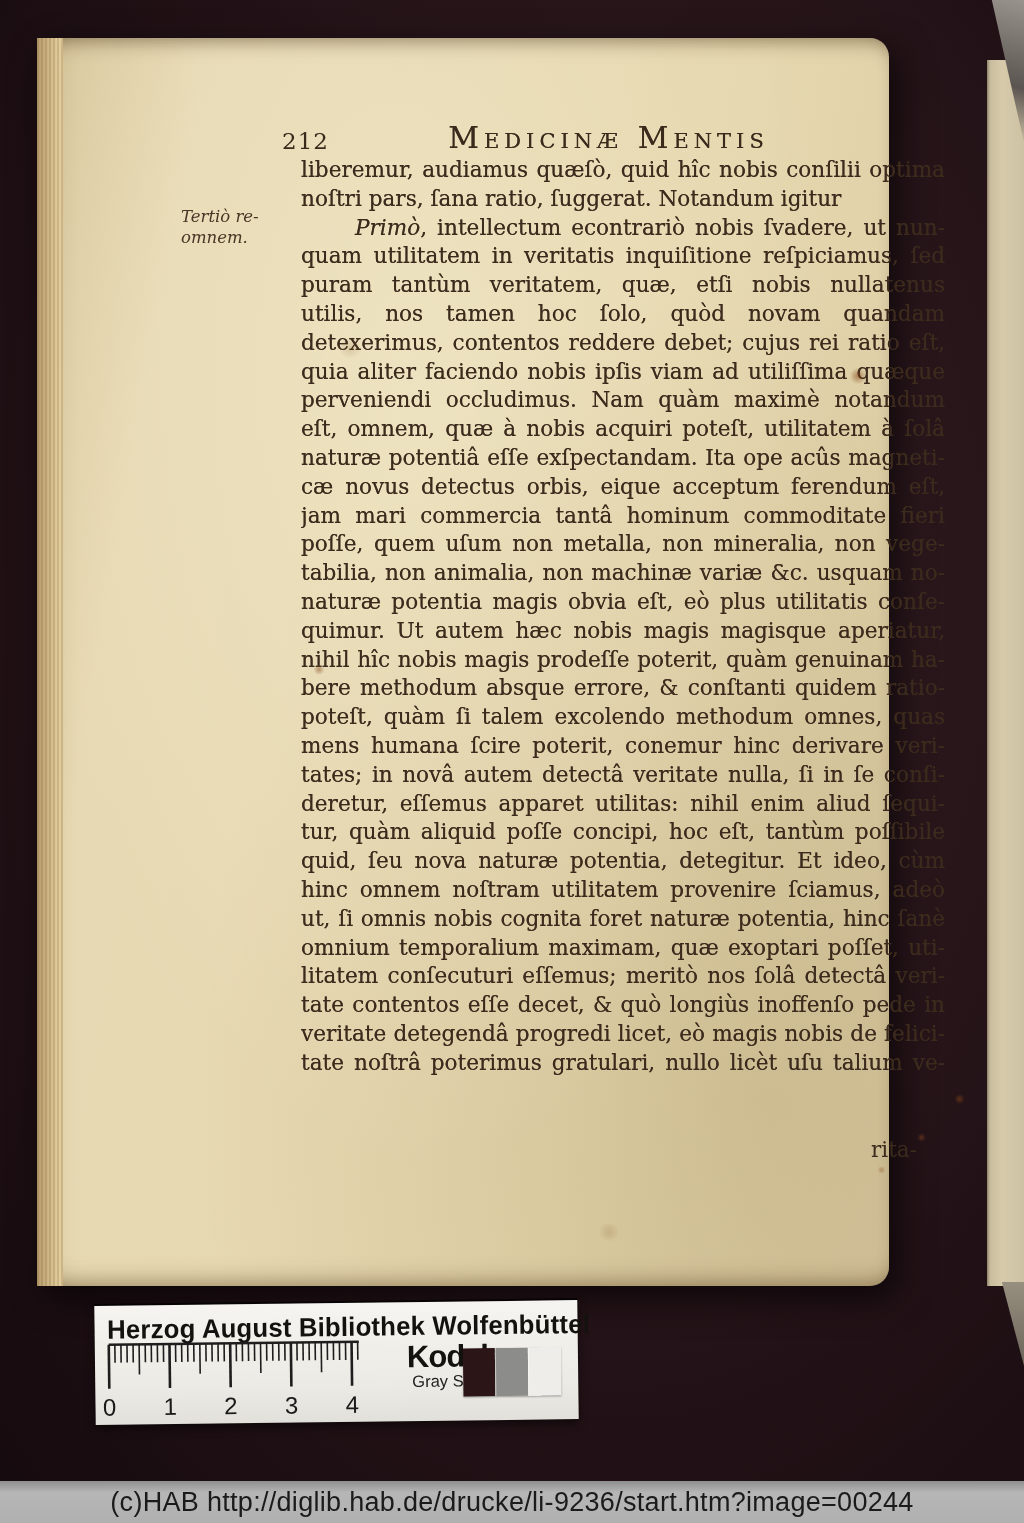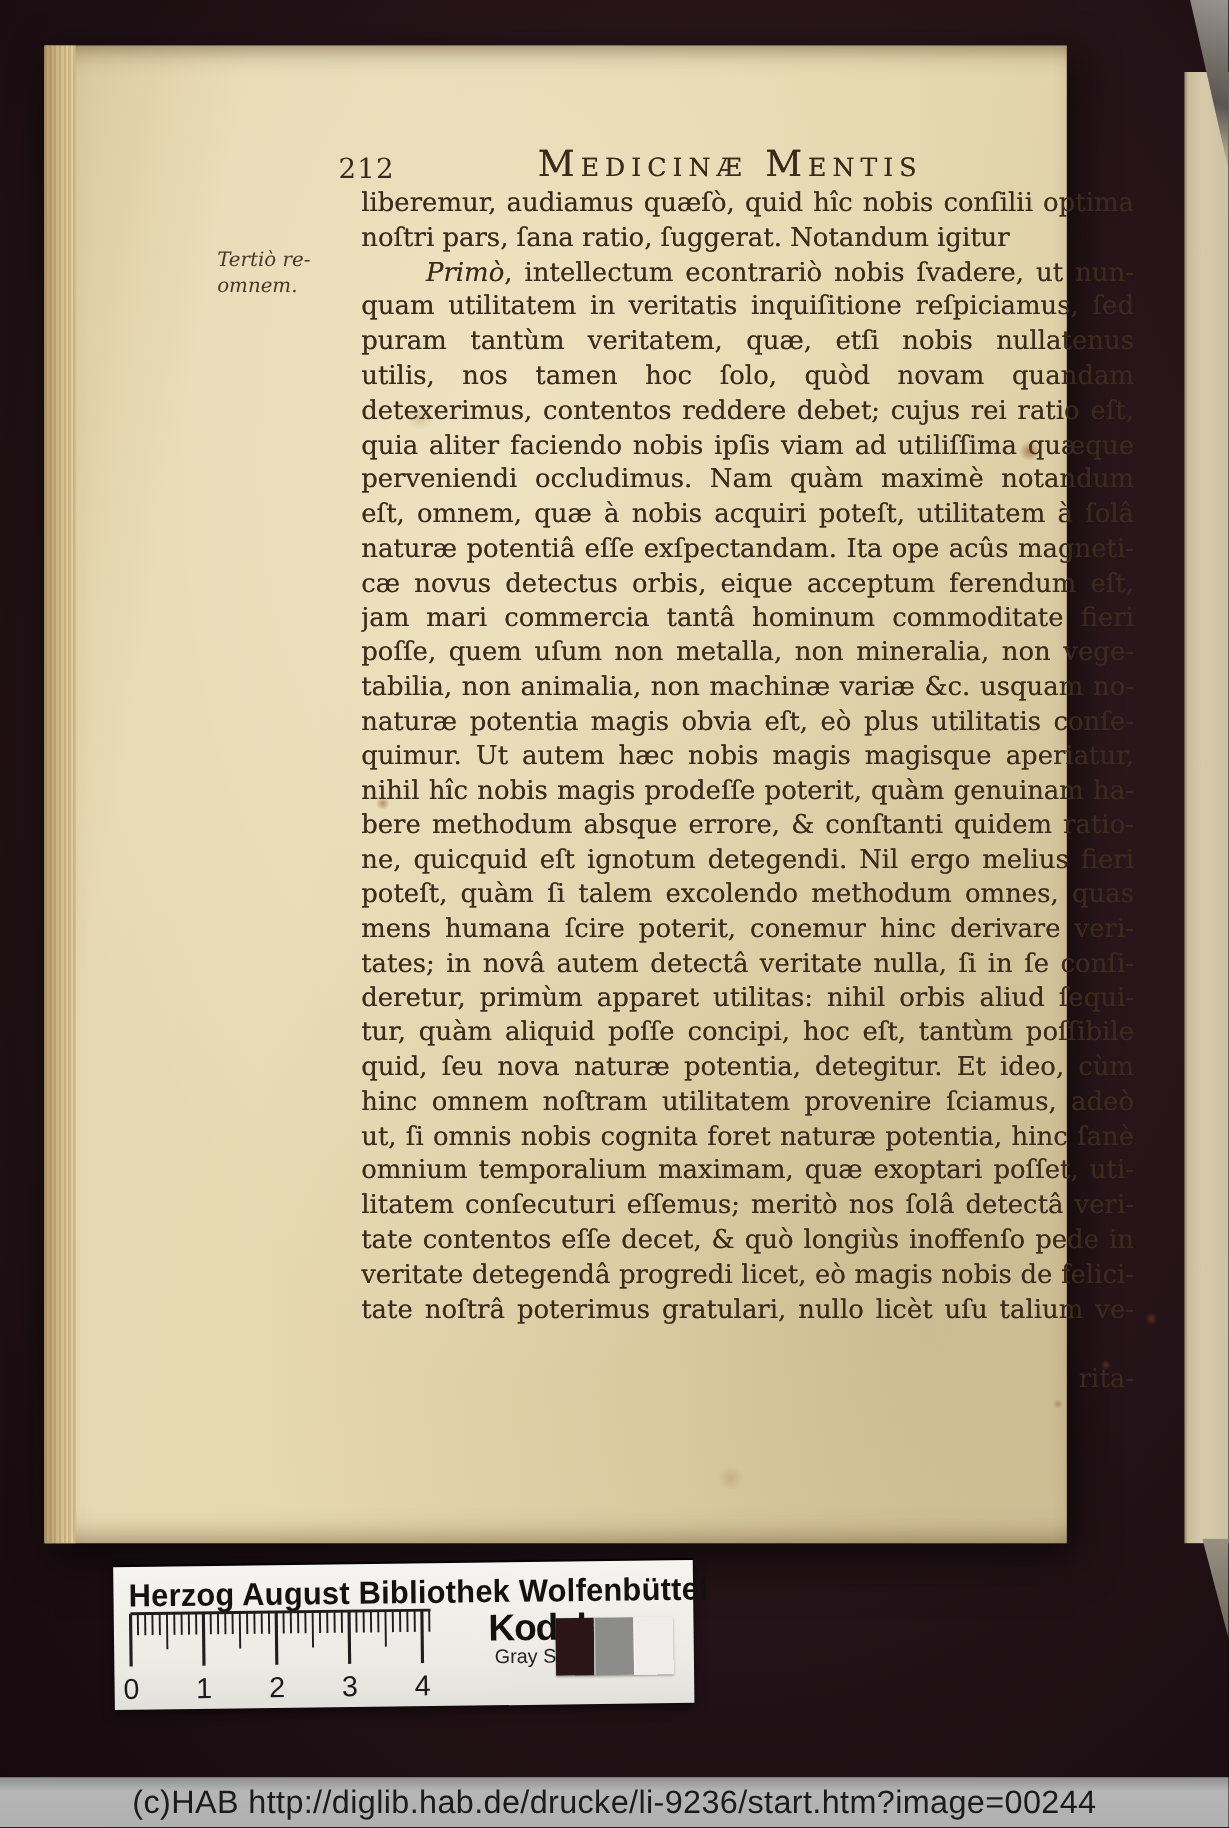--- a/index.html
+++ b/index.html
@@ -14,20 +14,21 @@
     position:absolute;left:37px;top:38px;width:852px;height:1248px;
     background:
       radial-gradient(ellipse at 45% 28%, rgba(255,250,228,0.30), rgba(255,250,228,0) 62%),
       radial-gradient(ellipse at 85% 85%, rgba(120,90,40,0.18), rgba(120,90,40,0) 55%),
       linear-gradient(100deg, #d7c69b 0%, #e7d9b3 16%, #e5d7ae 68%, #dbcca4 100%);
     box-shadow:
       inset 0 16px 20px -14px rgba(70,45,20,0.55),
       inset 0 -18px 22px -15px rgba(85,58,26,0.50),
       inset 30px 0 34px -28px rgba(90,60,25,0.45),
       8px 12px 34px rgba(0,0,0,0.65);
+    border-radius: 19px;
   }
   .fore-edge{
     position:absolute;left:0;top:0;width:26px;height:100%;
     background:
       linear-gradient(90deg, rgba(120,85,40,0.40), rgba(120,85,40,0) 80%),
       repeating-linear-gradient(90deg, #cdb483 0 2px, #e0cc9e 2px 4px);
   }
   .facing{
     position:absolute;left:950px;top:22px;width:37px;height:1226px;
     background:linear-gradient(90deg, #8f836b 0, #c9bc9d 3px, #d6caab 40%, #cec2a4 100%);
@@ -61,21 +62,21 @@
   }
   .line{height:28.8px;line-height:28.8px;overflow:hidden;text-align:justify;margin-left:29px;}
   .jst{text-align-last:justify;}
   .ind{text-indent:54px;}
   .line em{}
   .catchword-row{
     position:absolute;left:235px;top:1097px;width:673px;height:29px;line-height:29px;
     text-align:right;padding-right:0;box-sizing:border-box;
     font-size:21.6px;color:#3c2b1d;
   }
-  .catchword-row span{text-align:right;}
+  .catchword-row span{margin-right:28px;text-align:right;}
   
   .spot{position:absolute;border-radius:50%;pointer-events:none;}
   
   .ruler-card{
     position:absolute;left:95px;top:1303px;width:483px;height:119px;
     background:linear-gradient(180deg,#f5f4f0 0%,#eceae4 70%,#e2e0da 100%);
     transform:rotate(-0.7deg);
     box-shadow:0 4px 10px rgba(0,0,0,0.55), 0 -2px 0 rgba(0,0,0,0.65);
     font-family:"Liberation Sans", sans-serif;color:#14120f;
   }
@@ -134,25 +135,24 @@
         <div class="line jst">eſt, omnem, quæ à nobis acquiri poteſt, utilitatem à ſolâ</div>
         <div class="line jst">naturæ potentiâ eſſe exſpectandam.   Ita ope acûs magneti-</div>
         <div class="line jst">cæ novus detectus orbis, eique acceptum ferendum eſt, tot</div>
         <div class="line jst">jam mari commercia tantâ hominum commoditate fieri</div>
         <div class="line jst">poſſe, quem uſum non metalla, non mineralia, non vege-</div>
         <div class="line jst">tabilia, non animalia, non machinæ variæ &amp;c. usquam no-</div>
         <div class="line jst">naturæ potentia magis obvia eſt, eò plus utilitatis conſe-</div>
         <div class="line jst">quimur.   Ut autem hæc nobis magis magisque aperiatur,</div>
         <div class="line jst">nihil hîc nobis magis prodeſſe poterit, quàm genuinam ha-</div>
         <div class="line jst">bere methodum absque errore, &amp; conſtanti quidem ratio-</div>
-        <div class="line jst">ne, quicquid eſt ignotum detegendi.   Nil ergo melius fieri</div>
         <div class="line jst">poteſt, quàm ſi talem excolendo methodum omnes, quas</div>
         <div class="line jst">mens humana ſcire poterit, conemur hinc derivare veri-</div>
         <div class="line jst">tates;  in novâ autem detectâ veritate nulla, ſi in ſe conſi-</div>
-        <div class="line jst">deretur, primùm apparet utilitas:  nihil orbis aliud ſequi-</div>
+        <div class="line jst">deretur, eſſemus apparet utilitas:  nihil enim aliud ſequi-</div>
         <div class="line jst">tur, quàm aliquid poſſe concipi, hoc eſt, tantùm poſſibile</div>
         <div class="line jst">quid, ſeu nova naturæ potentia, detegitur.   Et ideo, cùm</div>
         <div class="line jst">hinc omnem noſtram utilitatem provenire ſciamus, adeò</div>
         <div class="line jst">ut, ſi omnis nobis cognita foret naturæ potentia, hinc ſanè</div>
         <div class="line jst">omnium temporalium maximam, quæ exoptari poſſet, uti-</div>
         <div class="line jst">litatem conſecuturi eſſemus;  meritò nos ſolâ detectâ veri-</div>
         <div class="line jst">tate contentos eſſe decet, &amp; quò longiùs inoffenſo pede in</div>
         <div class="line jst">veritate detegendâ progredi licet, eò magis nobis de felici-</div>
         <div class="line jst">tate noſtrâ poterimus gratulari, nullo licèt uſu talium ve-</div>
       </div>

